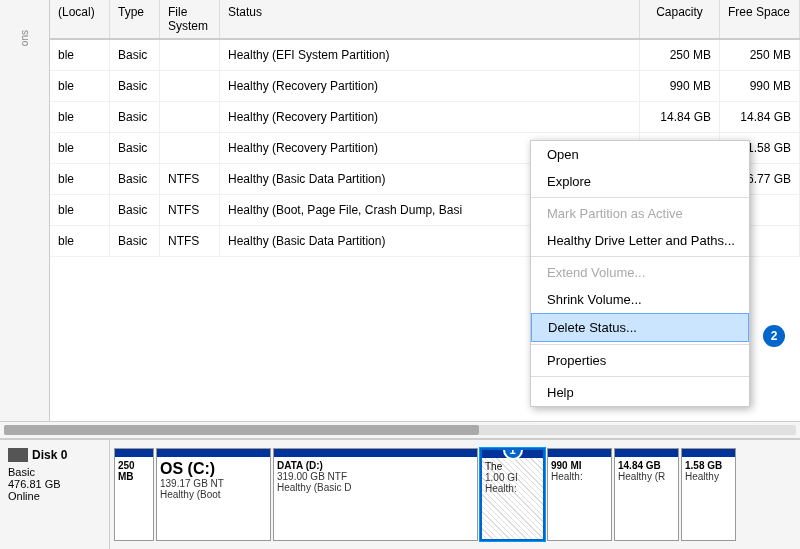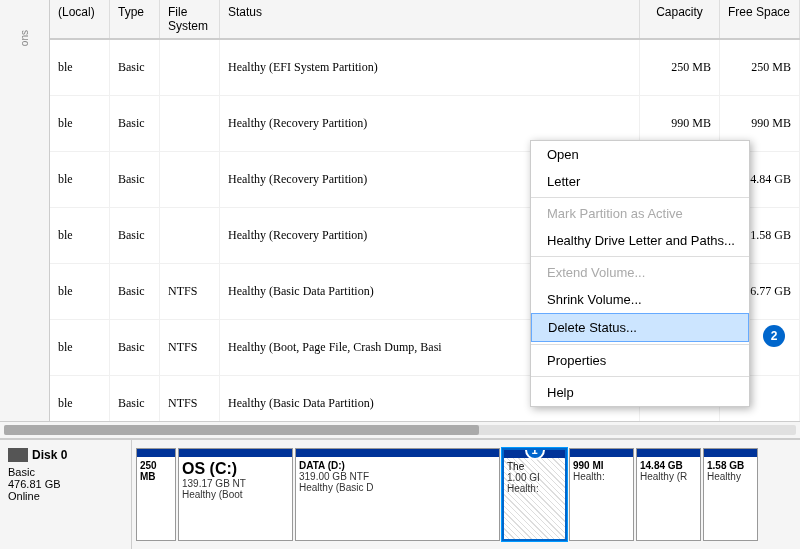--- a/index.html
+++ b/index.html
@@ -55,21 +55,21 @@
     
     .disk-map-area {
       height: 110px;
       background: #f5f5f5;
       border-top: 1px solid #ccc;
       display: flex;
       flex-direction: row;
     }
 
     .disk-label {
-      width: 132px;
+      width: 110px;
       padding: 8px;
       background: #f5f5f5;
       border-right: 1px solid #ccc;
       font-size: 11px;
       color: #000;
     }
 
     .disk-label .disk-name {
       font-weight: bold;
       font-size: 12px;
@@ -221,27 +221,26 @@
       overflow-y: auto;
     }
 
     .data-row {
       display: grid;
       grid-template-columns: 60px 50px 60px 1fr 80px 80px;
       border-bottom: 1px solid #f0f0f0;
     }
 
     .data-cell {
-      padding: 20px 8px;
+      padding: 8px 8px;
       border-right: 1px solid #f0f0f0;
       font-size: 12px;
       white-space: nowrap;
       overflow: hidden;
       text-overflow: ellipsis;
-      font-family: Liberation Serif, serif;
     }
 
     .data-cell.right {
       text-align: right;
     }
   </style>
 </head>
 <body>
 
 <div class="main-container">
@@ -397,21 +396,21 @@
       <div style="font-weight:bold;font-size:10px;color:#000;">1.58 GB</div>
       <div style="font-size:10px;color:#333;"></div>
       <div style="font-size:10px;color:#333;">Healthy</div>
     </div>
   </div>
       </div>
   </div>
 
   <div class="context-menu" id="context-menu-container">
   <div class="context-menu-item">Open</div>
-      <div class="context-menu-item">Letter</div>
+      <div class="context-menu-item">Explore</div>
       <div class="context-menu-separator"></div>
       <div class="context-menu-item disabled">Mark Partition as Active</div>
       <div class="context-menu-item">Healthy Drive Letter and Paths...</div>
       <div class="context-menu-separator"></div>
       <div class="context-menu-item disabled">Extend Volume...</div>
       <div class="context-menu-item">Shrink Volume...</div>
       <div class="context-menu-item highlighted">Delete Status...</div>
       <div class="context-menu-separator"></div>
       <div class="context-menu-item">Properties</div>
       <div class="context-menu-separator"></div>

